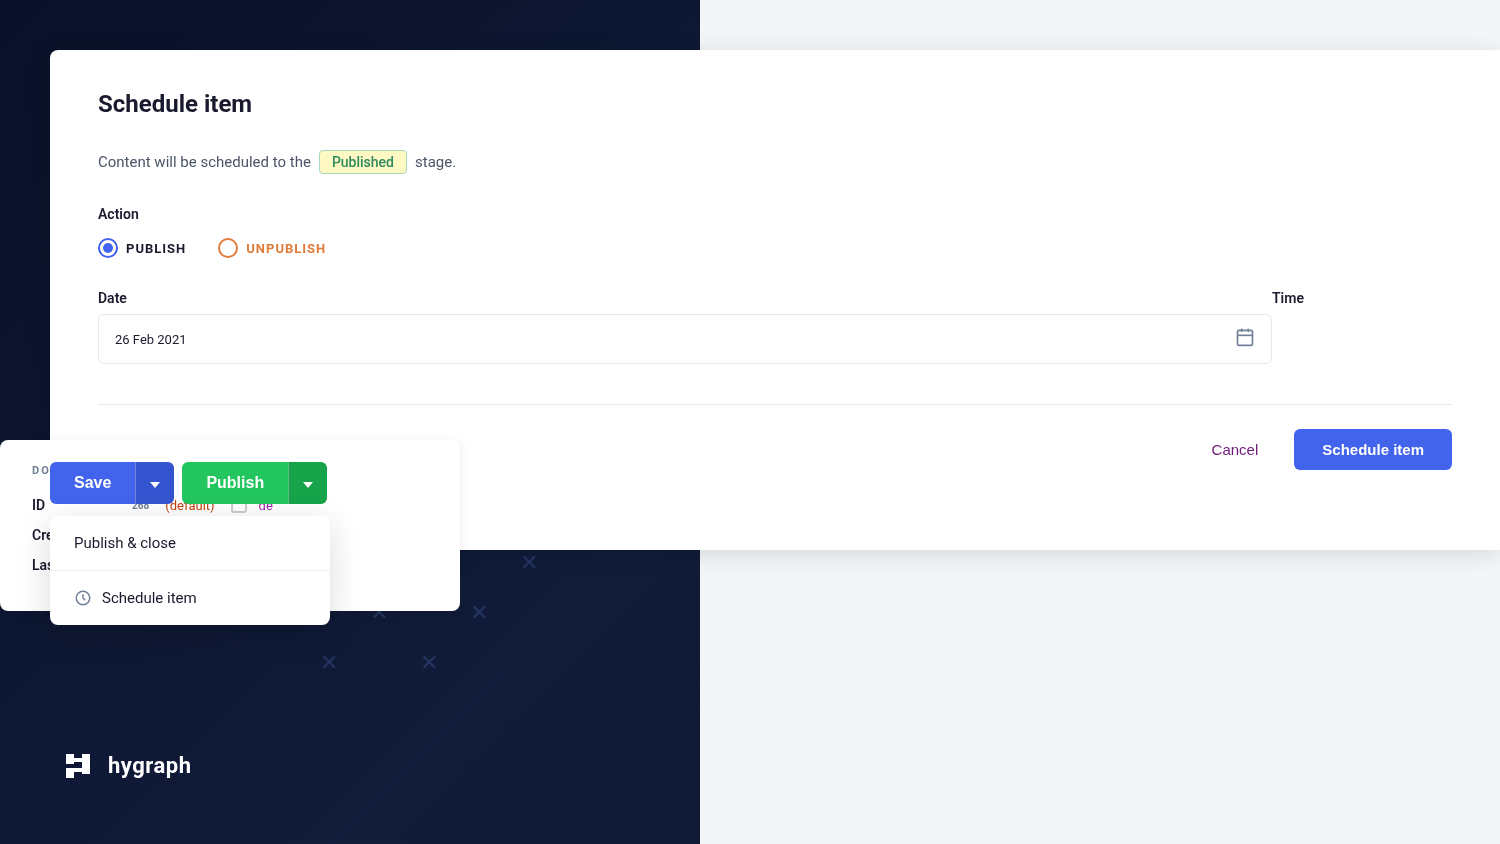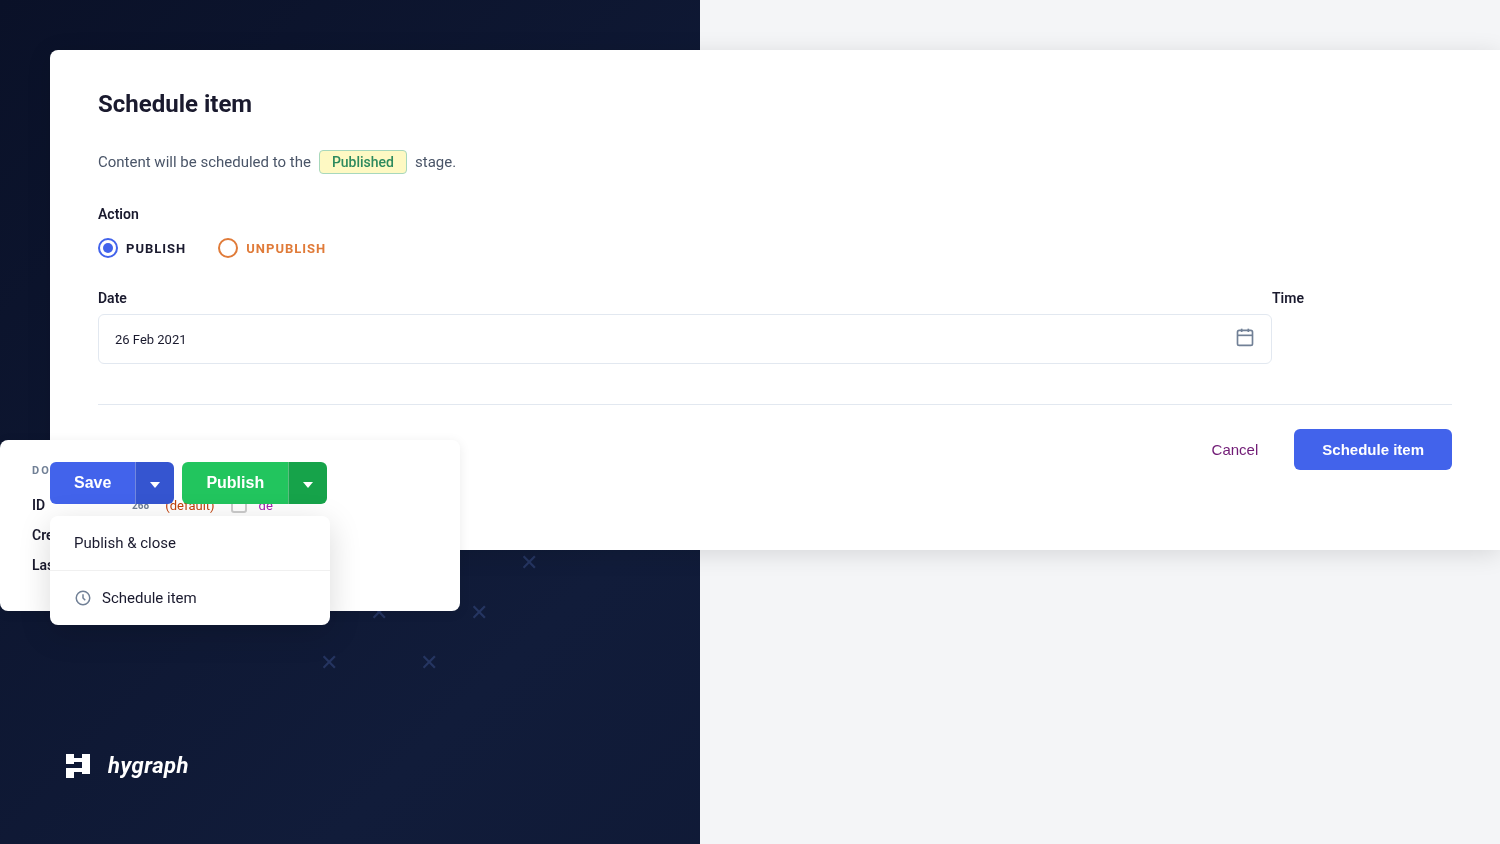--- a/index.html
+++ b/index.html
@@ -82,21 +82,20 @@
       font-weight: 800;
       line-height: 1.1;
       margin-bottom: 40px;
     }
 
     .logo-area {
       display: flex;
       align-items: center;
       gap: 12px;
       margin-top: auto;
-      font-style: italic;
     }
 
     .logo-icon {
       width: 36px;
       height: 36px;
       color: #ffffff;
     }
 
     .logo-text {
       color: #ffffff;

